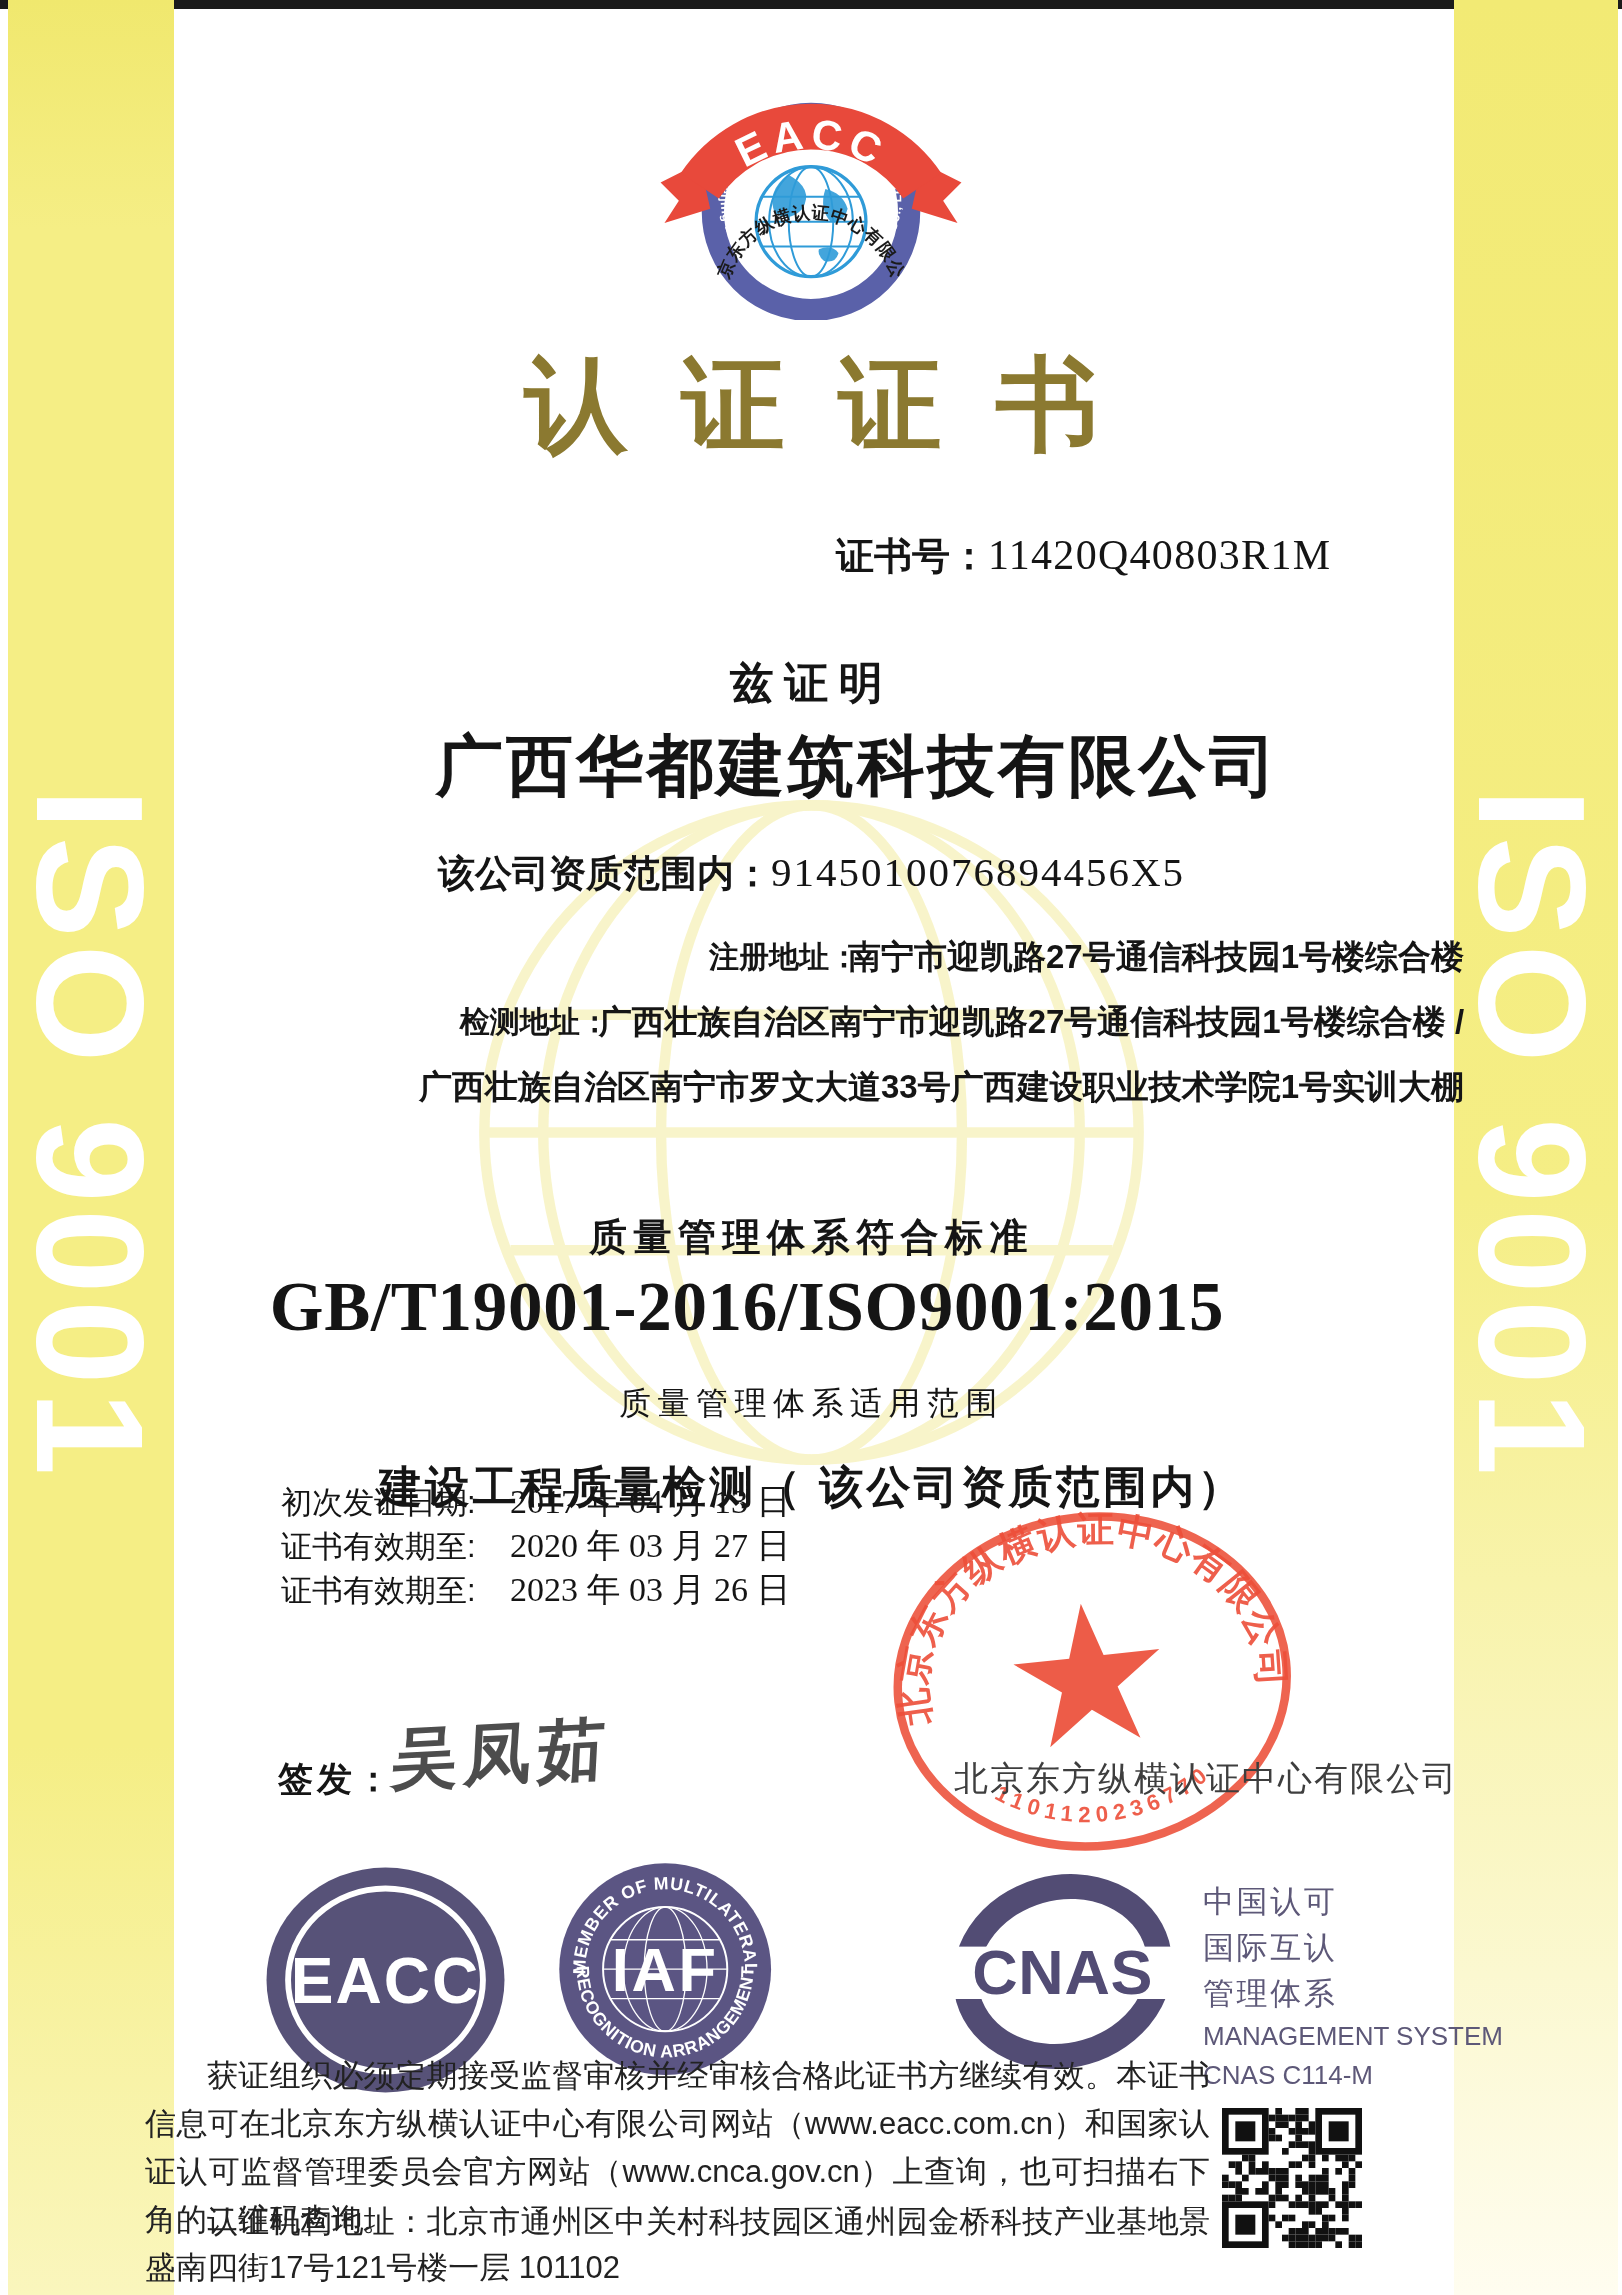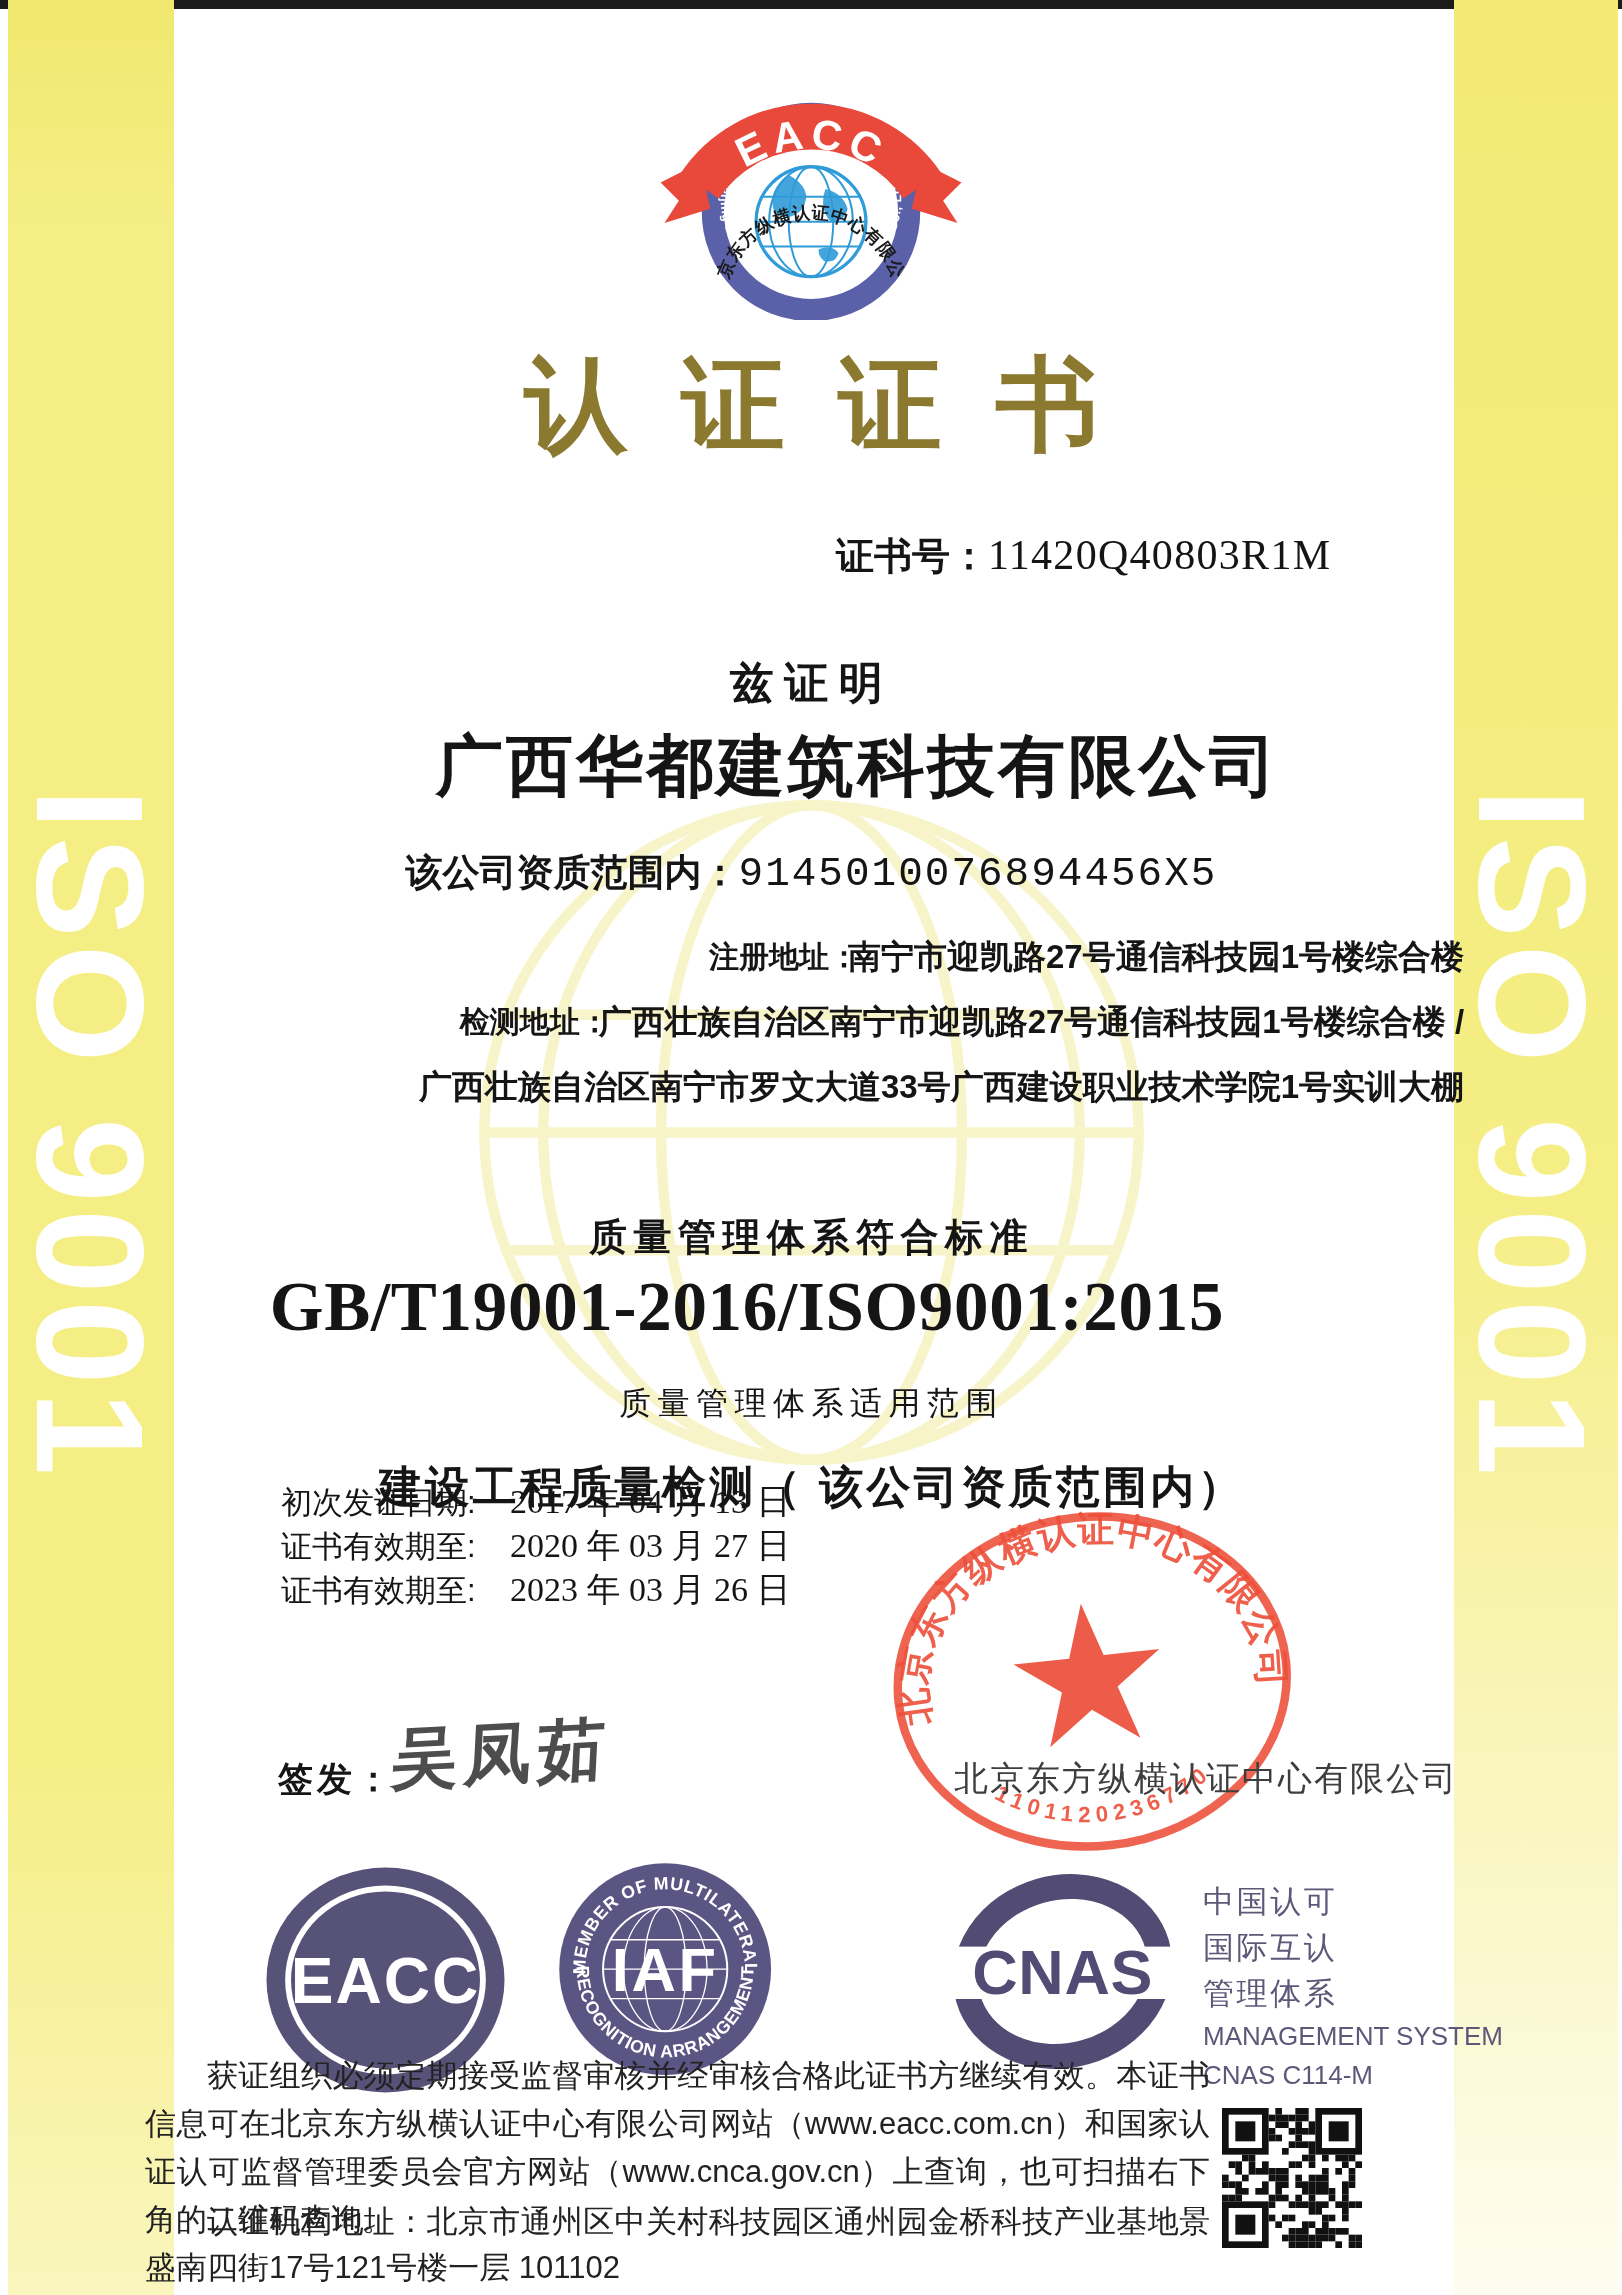--- a/index.html
+++ b/index.html
@@ -23,21 +23,21 @@
   
   .title{left:419px;top:337px;width:785px;text-align:center;font-size:103px;font-weight:700;
          color:#8b7930;letter-spacing:54px;padding-left:54px;box-sizing:border-box;white-space:nowrap;}
   .certno{left:836px;top:531px;white-space:nowrap;}
   .certno .lbl{font-size:38px;font-weight:700;}
   .certno .val{font-family:"Liberation Serif",serif;font-size:42px;letter-spacing:1.3px;}
   .statement{left:0;top:654px;width:1623px;text-align:center;font-size:44px;font-weight:600;letter-spacing:10.5px;}
   .company{left:0;top:721px;width:1623px;text-align:center;font-size:67px;font-weight:800;letter-spacing:3.3px;padding-left:46px;}
   .credit{left:0;top:848px;width:1623px;text-align:center;white-space:nowrap;}
   .credit .lbl{font-size:37px;font-weight:700;}
-  .credit .val{font-family:Liberation Mono, monospace;font-size:41px;letter-spacing:2px;}
+  .credit .val{font-family:Liberation Serif, serif;font-size:41px;letter-spacing:2px;}
   
   .addr{left:280px;top:936px;}
   .addr .row{height:65px;line-height:42px;white-space:nowrap;text-align:right;}
   .addr .lbl{display:inline-block;width:139px;font-size:30px;font-weight:700;vertical-align:top;}
   .addr .val{display:inline-block;font-size:33px;font-weight:600;vertical-align:top;}
   
   .h-conform{left:0;top:1212px;width:1623px;text-align:center;font-size:38px;font-weight:700;letter-spacing:6.5px;}
   .std-code{left:0;top:1268px;width:1494px;text-align:center;font-family:"Liberation Serif",serif;
             font-size:69px;font-weight:600;letter-spacing:0.7px;}
   .h-scope{left:0;top:1382px;width:1623px;text-align:center;font-size:32px;font-weight:400;letter-spacing:6.5px;}

